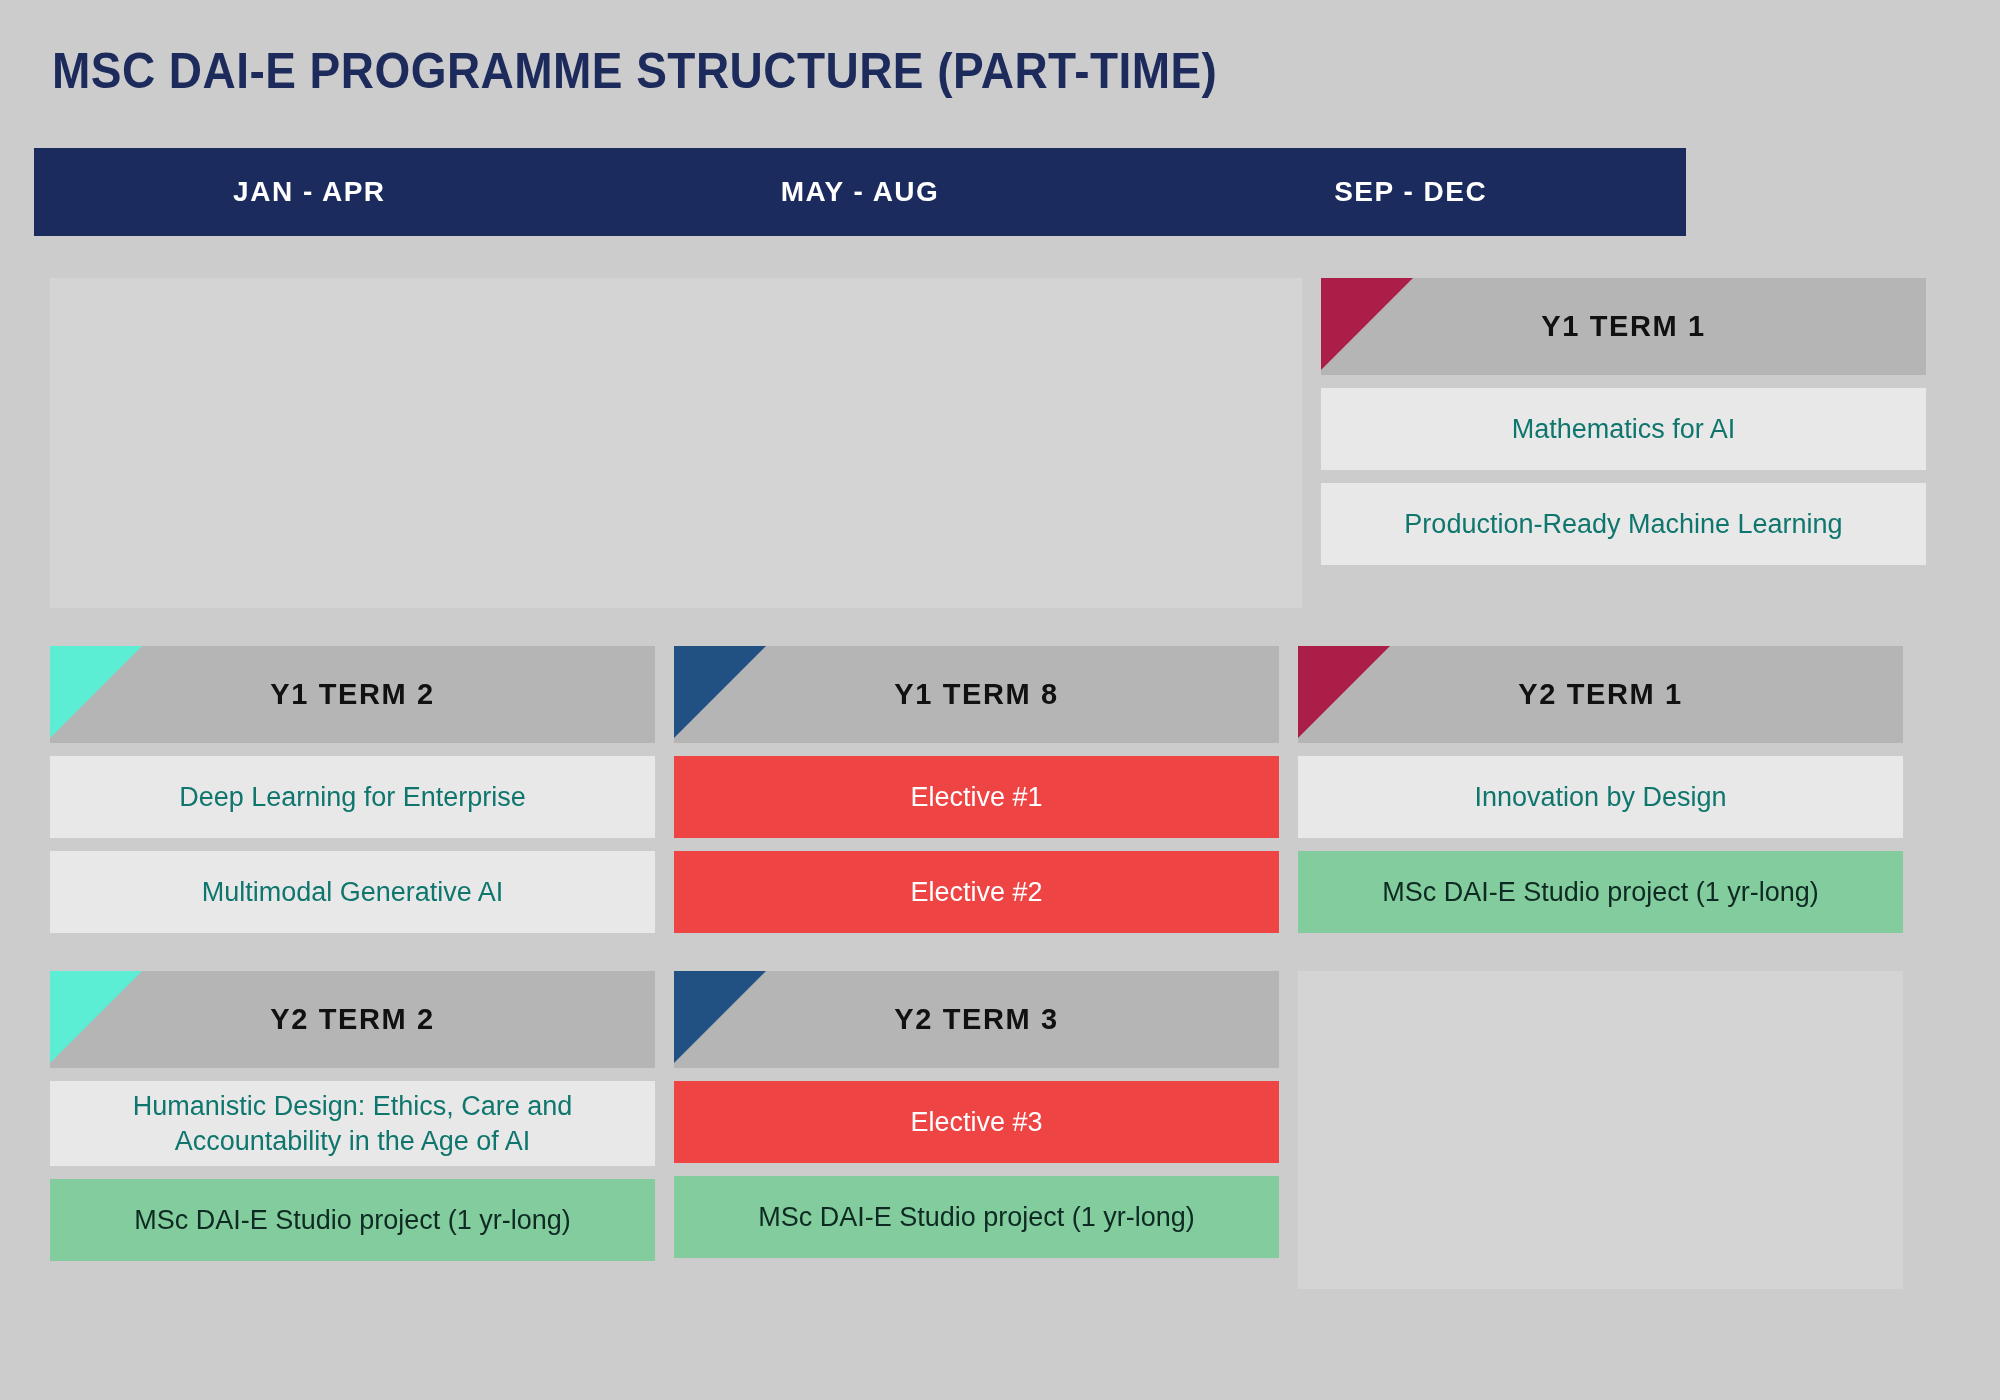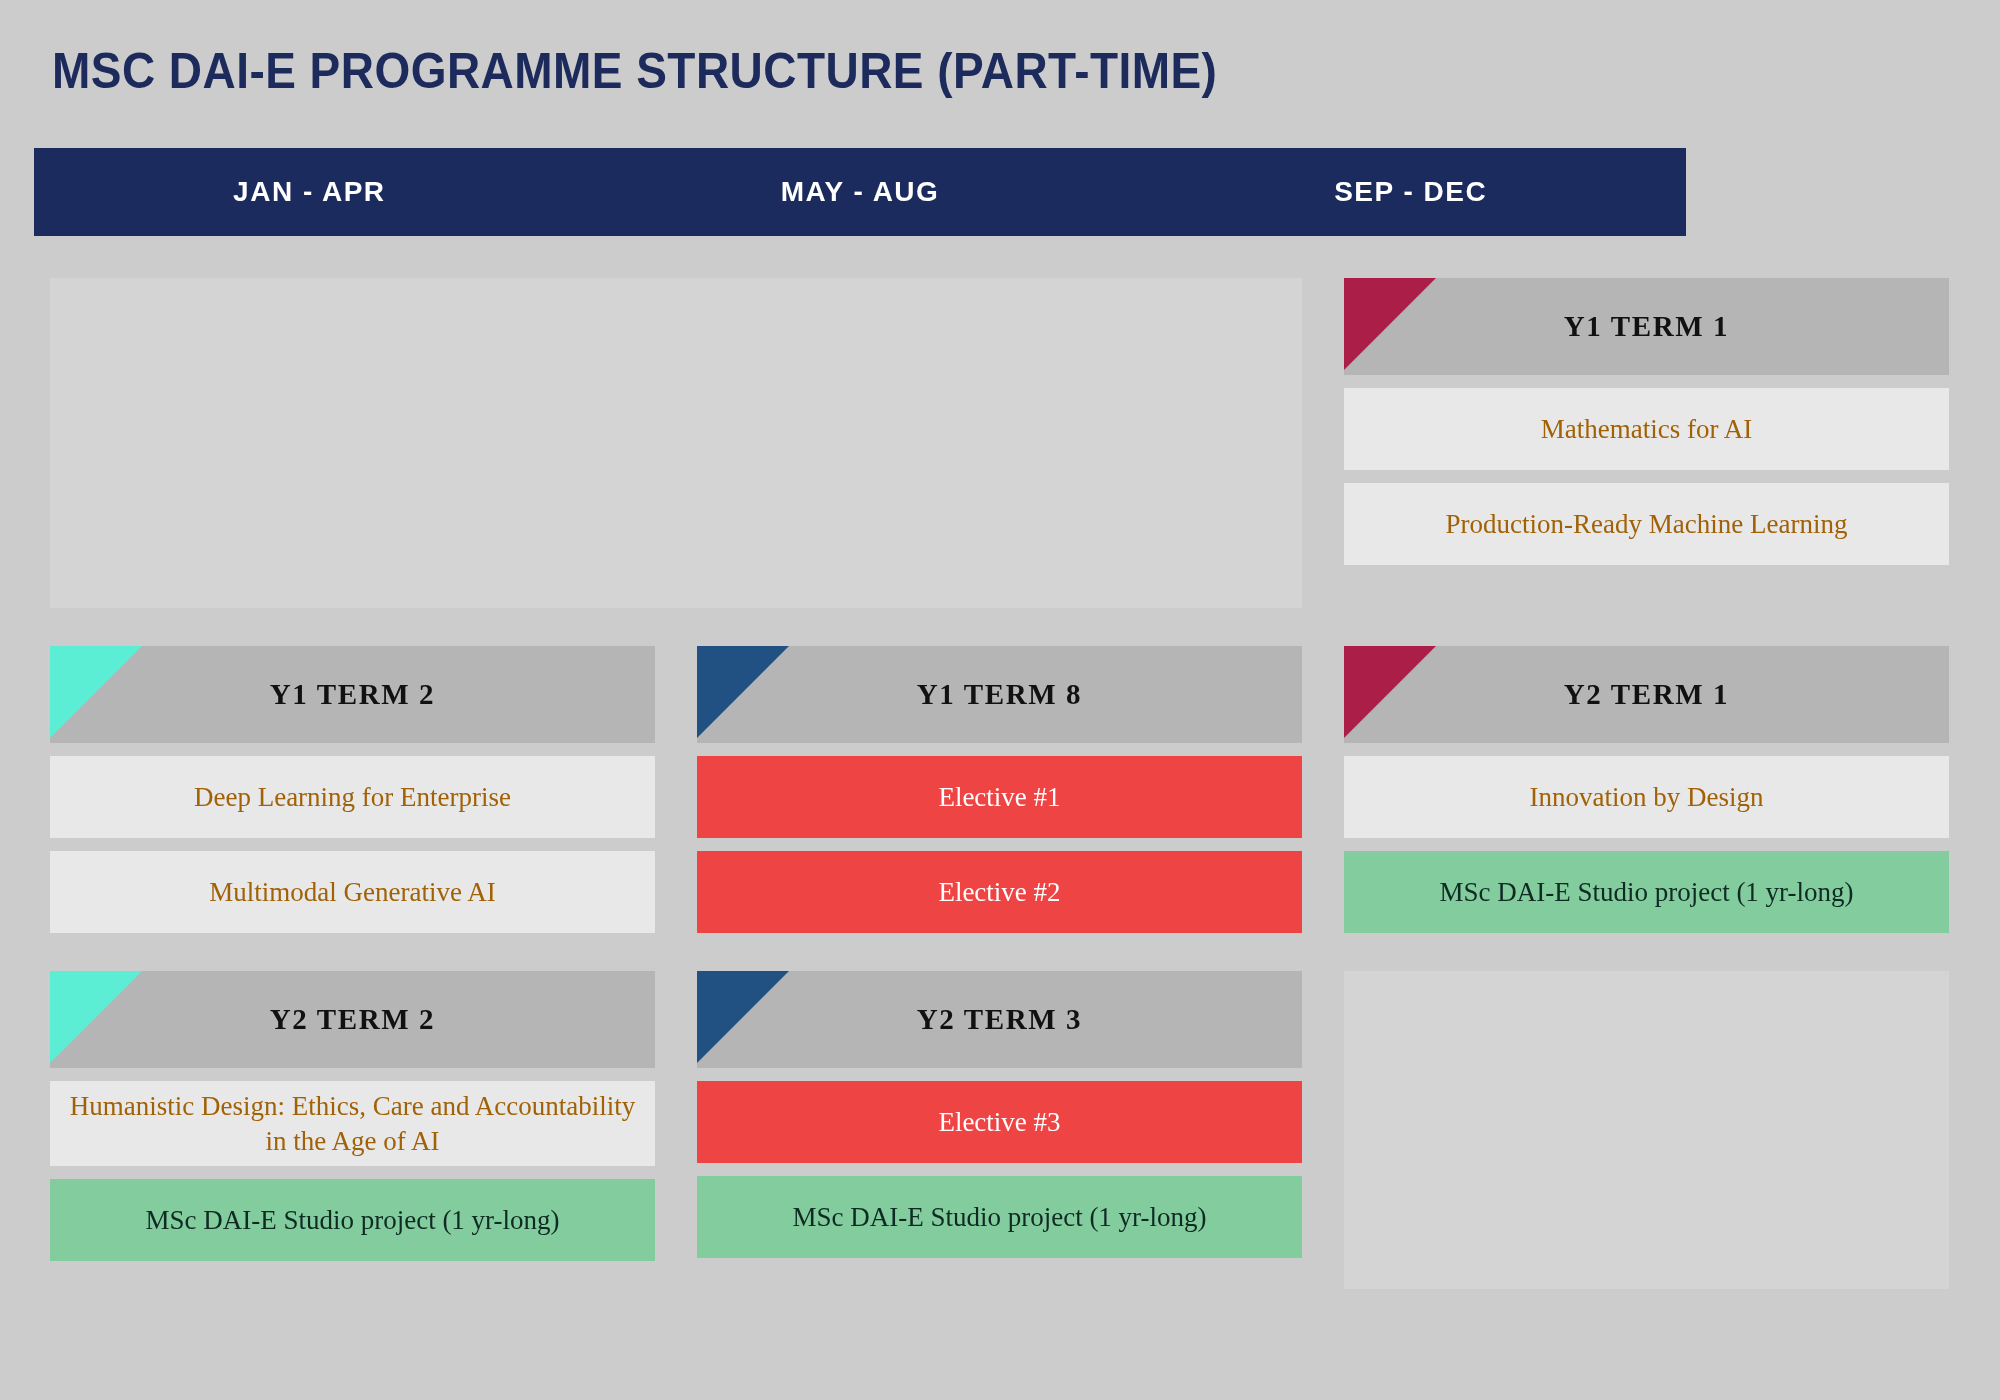--- a/index.html
+++ b/index.html
@@ -59,23 +59,22 @@
   .grid {
     position: absolute;
     left: 50px;
     top: 278px;
     width: 1652px;
   }
 
   .row {
     position: relative;
     display: flex;
-    gap: 42px;
+    gap: 19px;
     margin-bottom: 38px;
-    font-family: Liberation Serif, serif;
   }
 
   .col {
     width: 605px;
     flex: 0 0 605px;
     display: flex;
     flex-direction: column;
     gap: 13px;
   }
 
@@ -116,21 +115,21 @@
     min-height: 82px;
     display: flex;
     align-items: center;
     justify-content: center;
     text-align: center;
     padding: 8px 16px;
     font-size: 27px;
     line-height: 1.28;
     font-weight: 400;
   }
-  .card.module   { background: #e8e8e8; color: #a16207; }
+  .card.module   { background: #e8e8e8; color: #0f766e; }
   .card.elective { background: #ef4444; color: #ffffff; }
   .card.studio   { background: #82cc9d; color: #0e2a22; }
 
   
   .empty-panel {
     background: #d4d4d4;
   }
   .empty-wide {
     width: 1252px;
     flex: 0 0 1252px;

